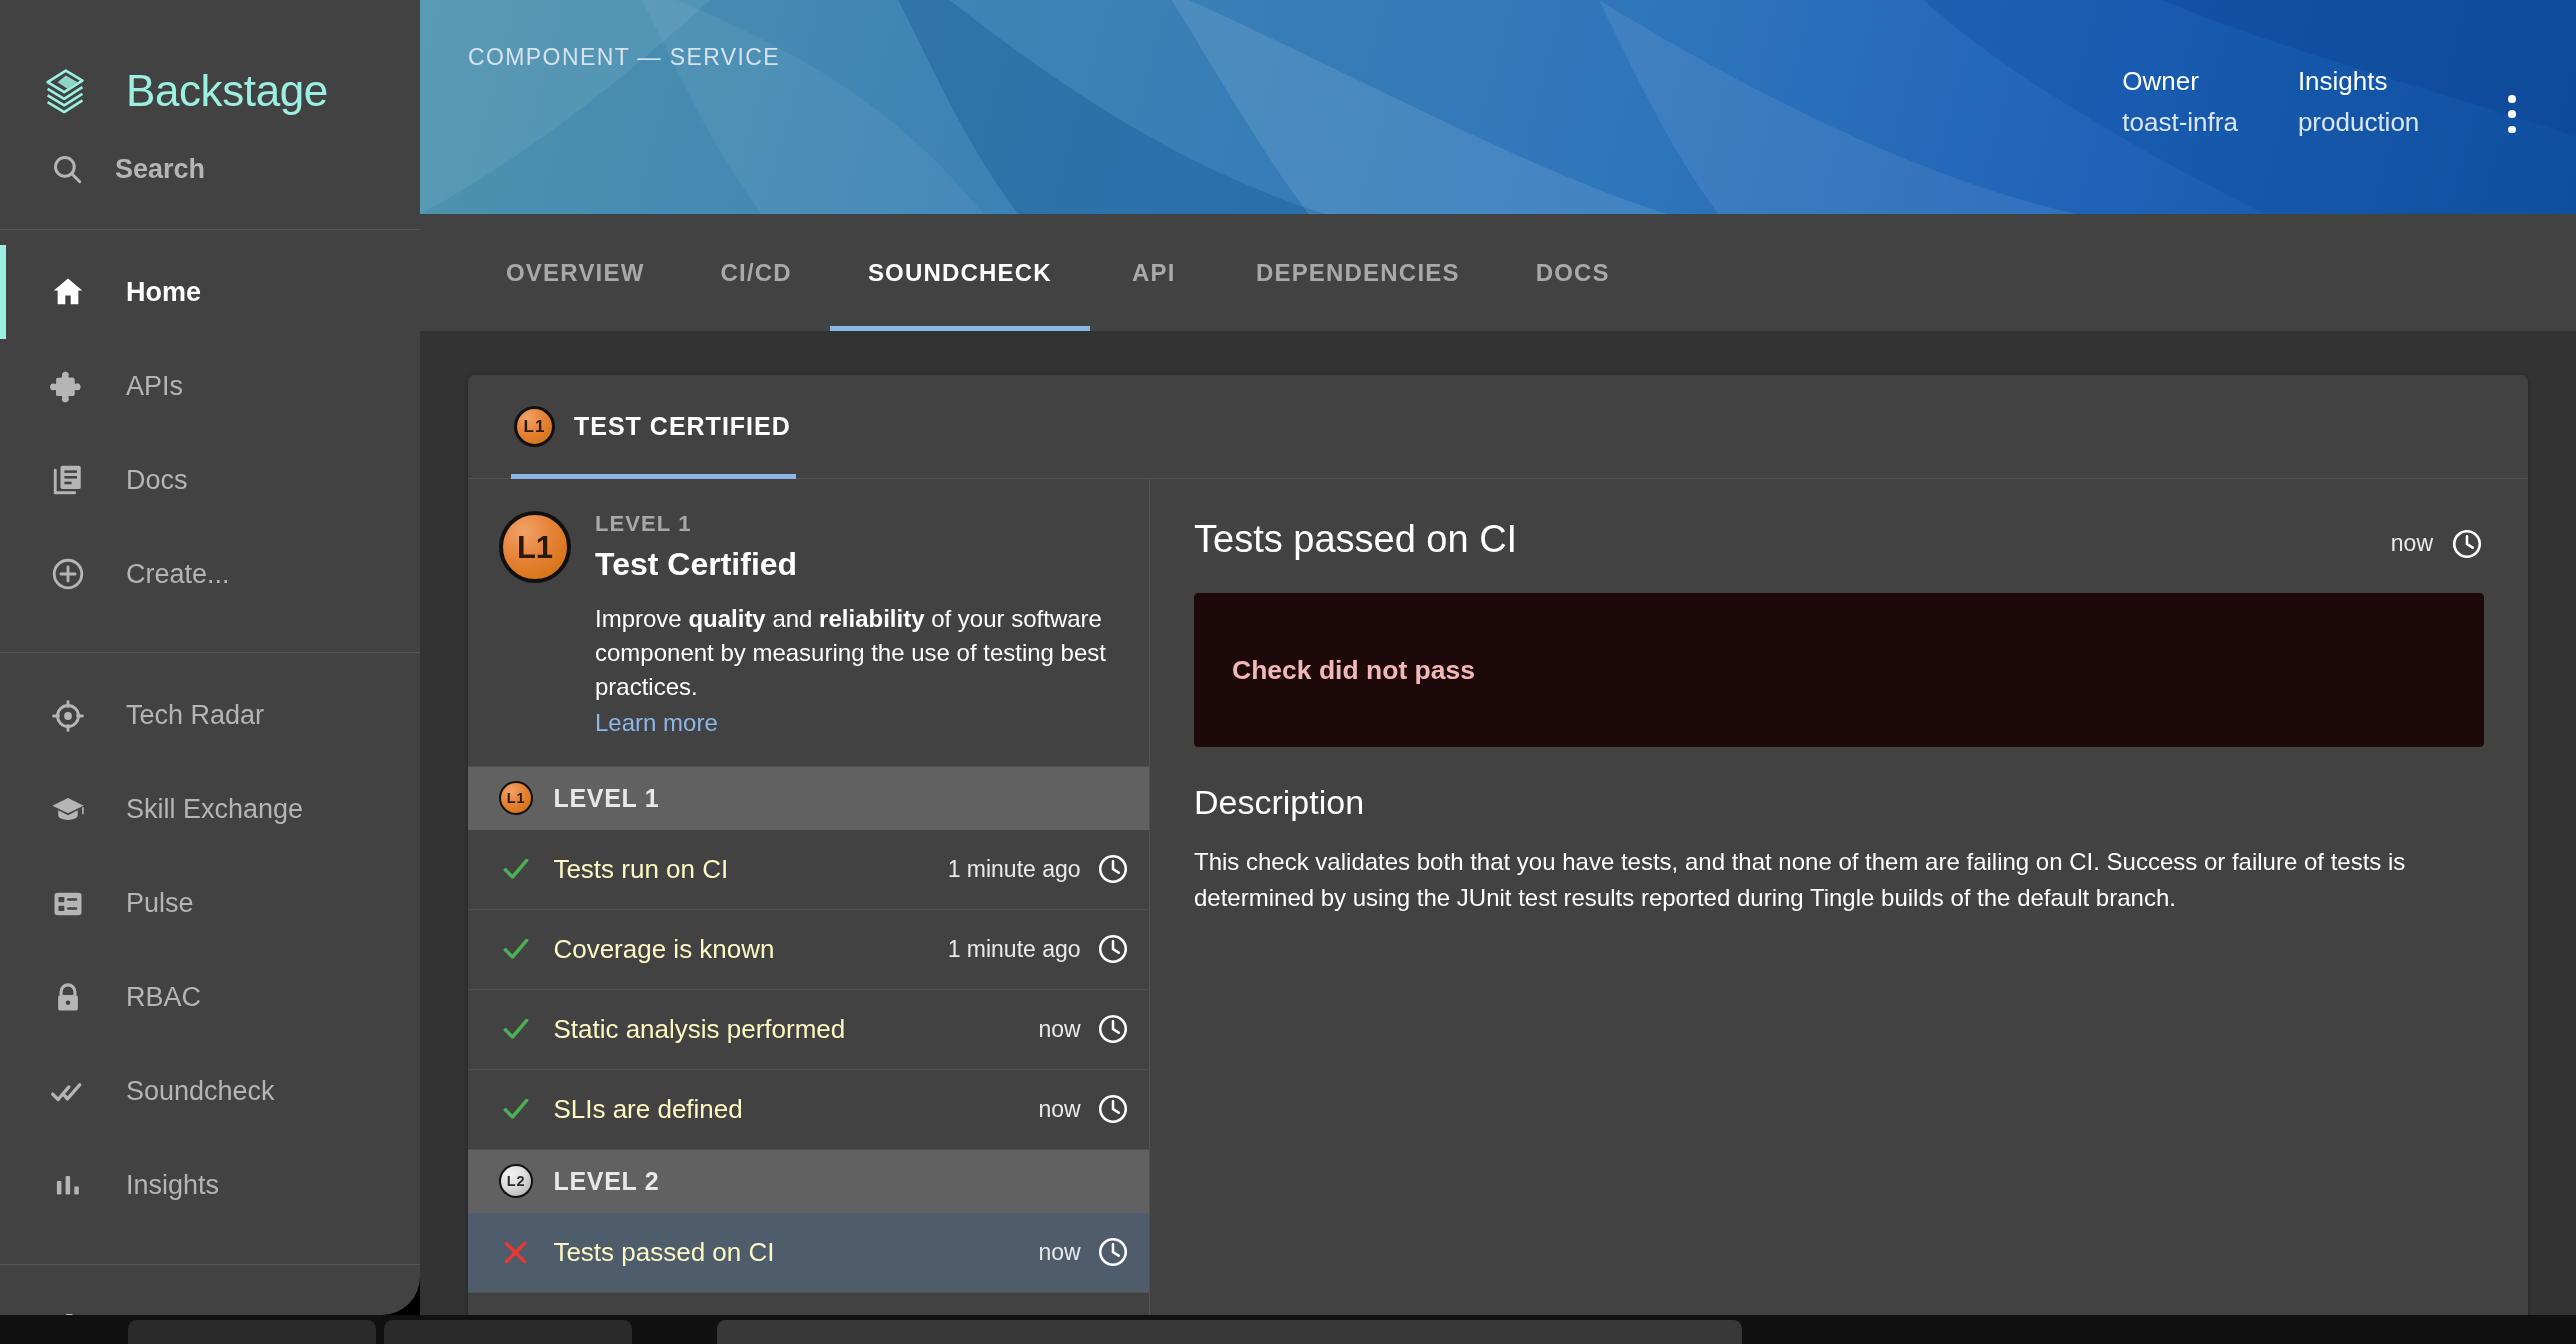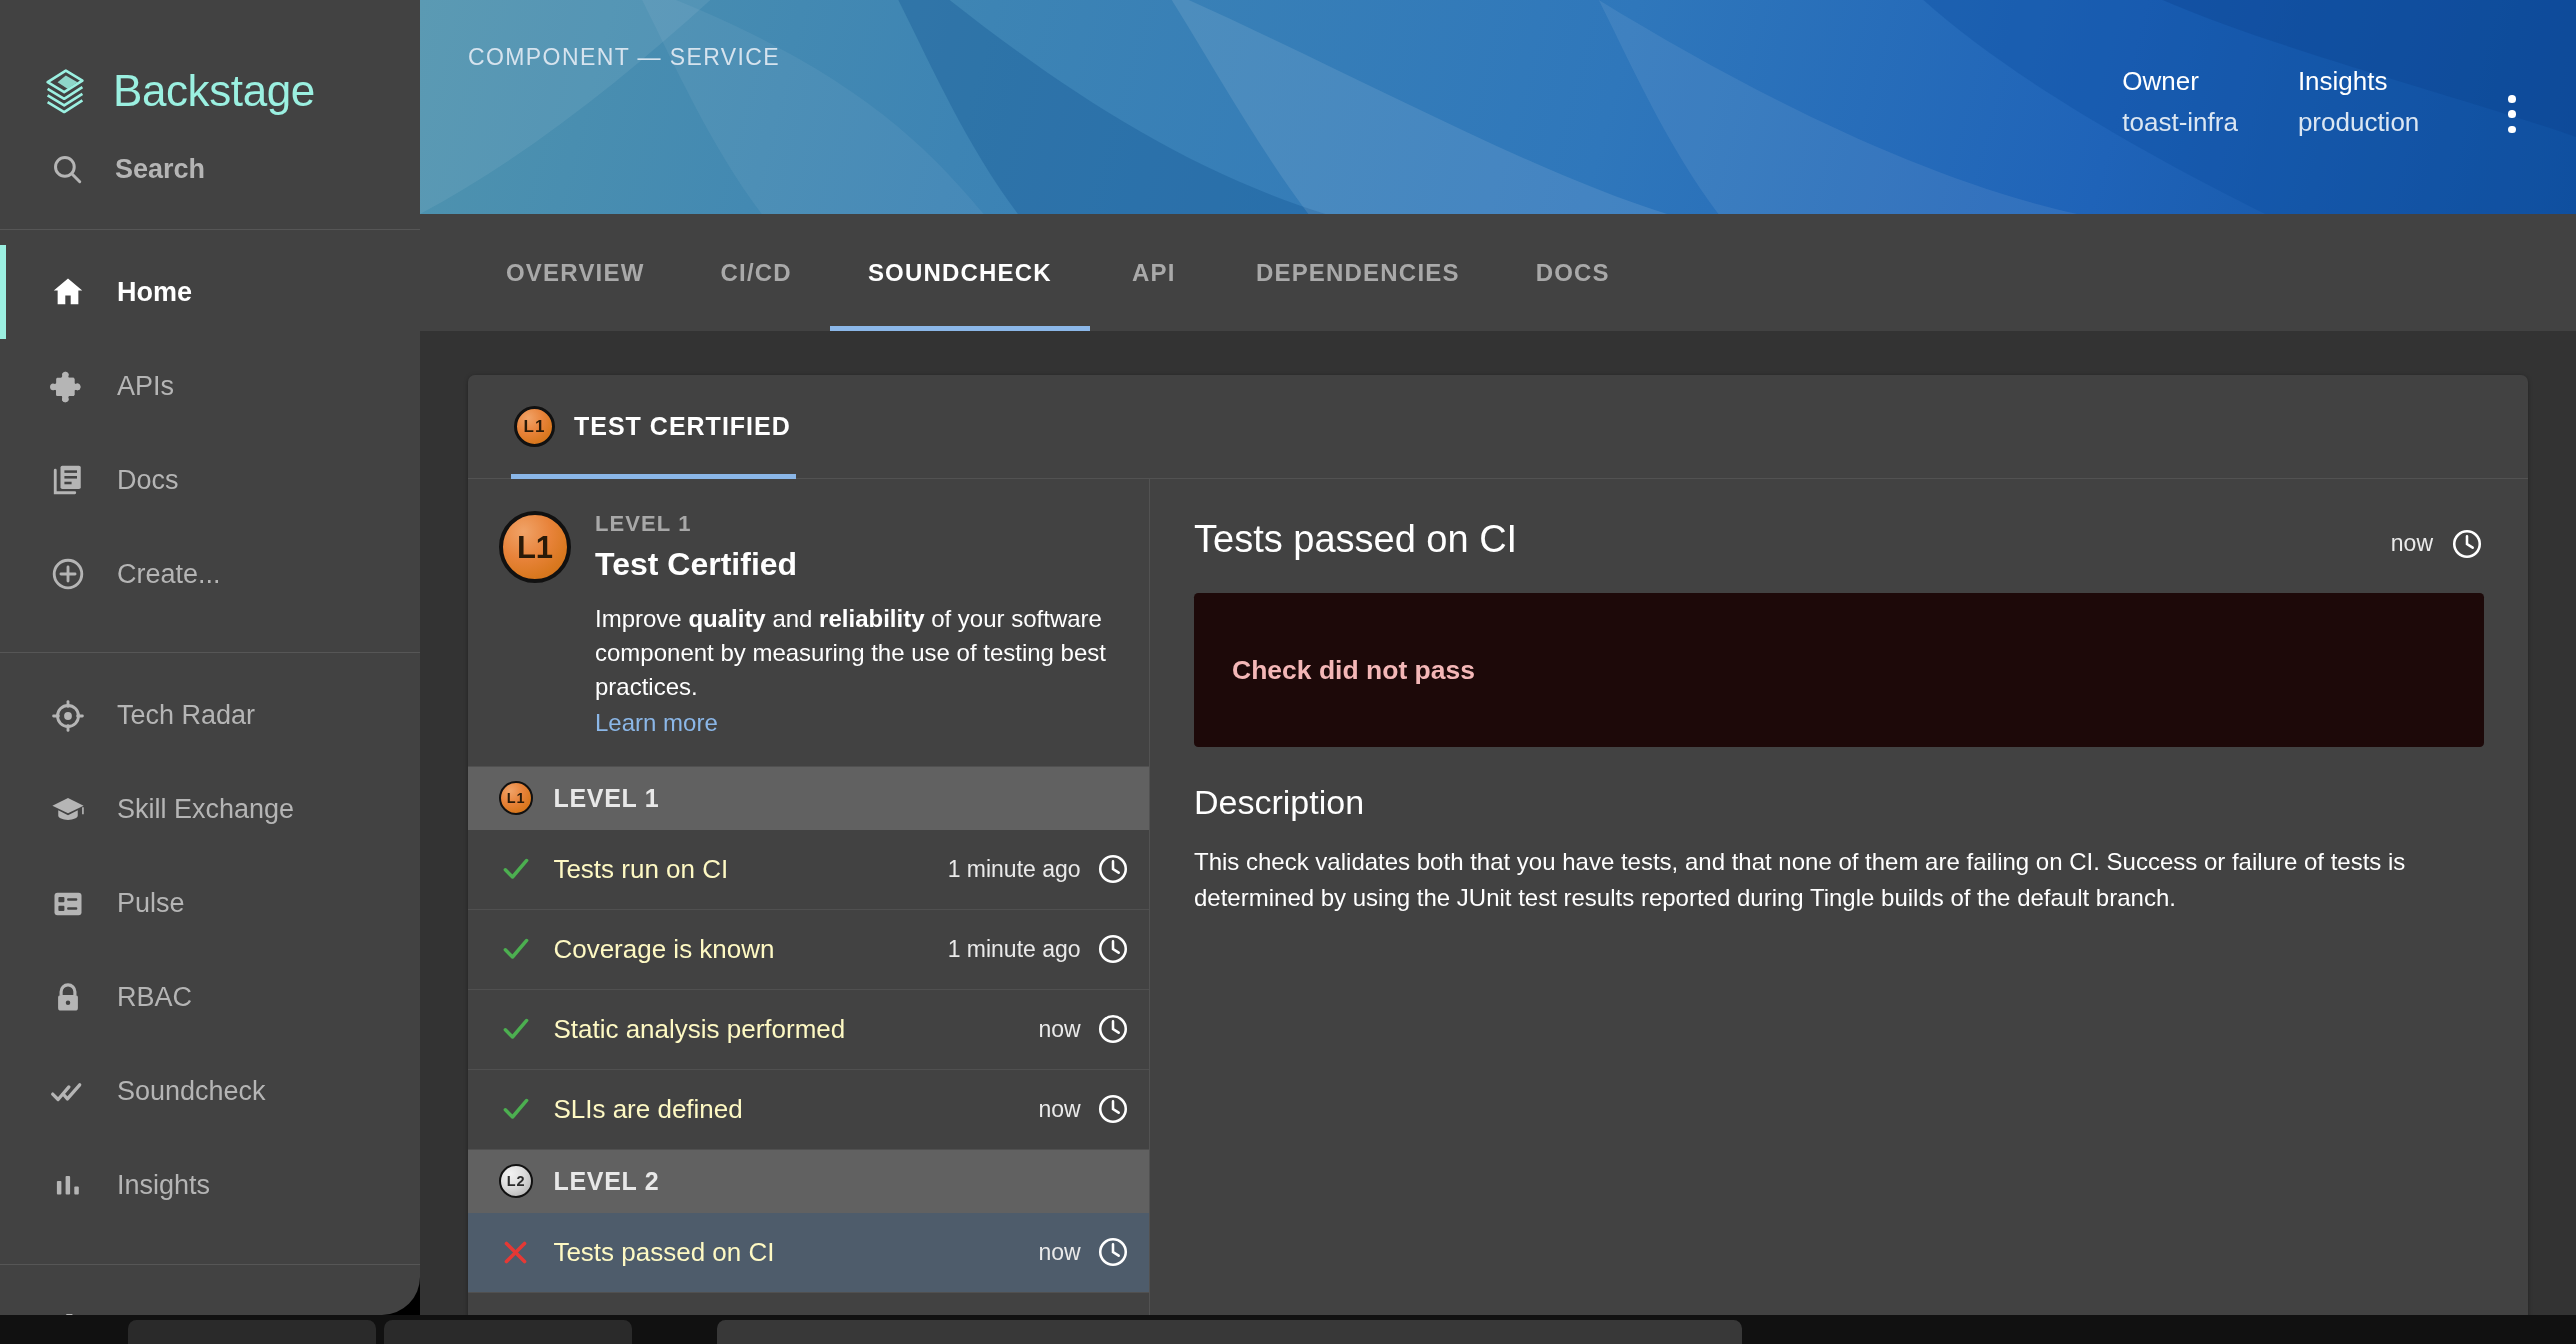--- a/index.html
+++ b/index.html
@@ -19,40 +19,40 @@
   .sidebar {
     position: absolute; left: 0; top: 0;
     width: 420px; height: 1315px;
     background: #424242;
     border-top-right-radius: 0;
     border-bottom-right-radius: 38px;
     overflow: hidden;
     z-index: 20;
   }
   .brand {
-    display: flex; align-items: center; gap: 19px;
+    display: flex; align-items: center; gap: 32px;
     padding: 53px 0 0 41px;
     height: 128px;
   }
   .brand-logo { width: 53px; height: 53px; flex: 0 0 53px; }
   .brand-name {
     color: #9BF0E1; font-size: 44px; font-weight: 400;
     letter-spacing: -0.4px;
   }
   .search-row {
     display: flex; align-items: center; gap: 31px;
     padding-left: 50px; height: 82px;
   }
   .search-row .ico { width: 34px; height: 34px; flex: 0 0 34px; }
   .search-label { color: #b5b5b5; font-size: 27px; font-weight: 700; }
   .sb-divider { height: 0.9px; background: #565656; margin: 19px 0 0 0; }
   .nav-group { padding: 15.4px 0 12px 0; }
   .nav-item {
     position: relative;
-    display: flex; align-items: center; gap: 31px;
+    display: flex; align-items: center; gap: 40px;
     height: 94px; padding-left: 50px;
     color: #b5b5b5; font-size: 27px; font-weight: 400;
     cursor: pointer;
   }
   .nav-item .ico { width: 36px; height: 36px; flex: 0 0 36px; }
   .nav-item.active { color: #ffffff; font-weight: 700; }
   .nav-item.active::before {
     content: ""; position: absolute; left: 0; top: 0;
     width: 6px; height: 100%; background: #9BF0E1;
   }

